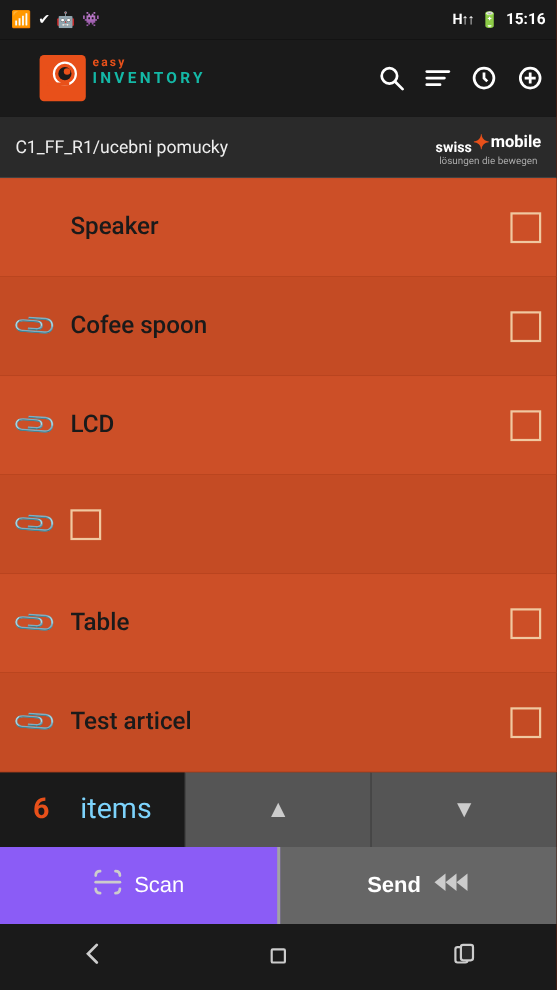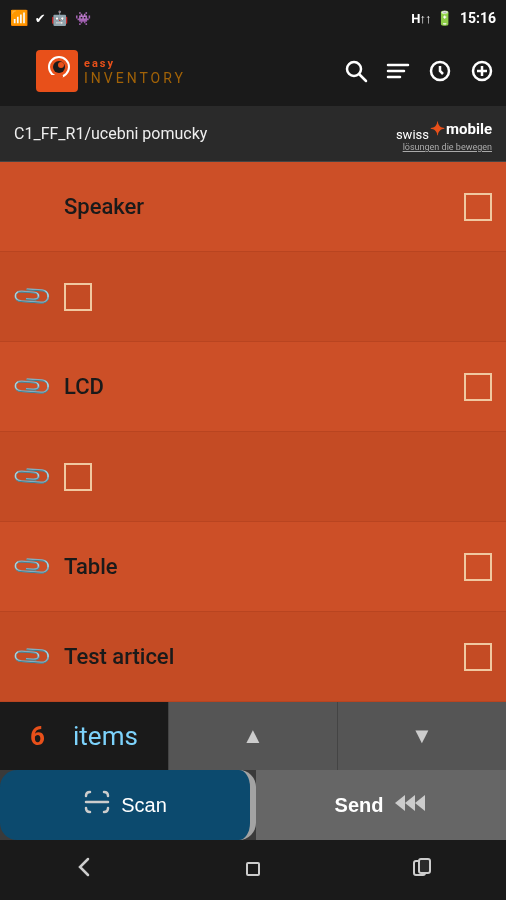--- a/index.html
+++ b/index.html
@@ -45,21 +45,20 @@
       width: 100%;
       height: 70px;
       background: #1a1a1a;
       display: flex;
       align-items: center;
       justify-content: space-between;
       padding: 0 12px;
     }
     .app-logo {
       display: flex;
-      align-items: center;
       gap: 6px;
       padding-left: 24px;
     }
     .logo-icon {
       width: 42px;
       height: 42px;
       background: #e8501a;
       border-radius: 4px;
       display: flex;
       align-items: center;
@@ -216,23 +215,22 @@
       align-items: center;
       justify-content: center;
       gap: 10px;
       cursor: pointer;
       border: none;
       font-size: 20px;
       font-weight: 500;
       color: #fff;
     }
     .action-btn:first-child {
-      background: #0c4a6e;
-      border-right: 6px solid #a3a3a3;
-      border-radius: 17px;
+      background: #8b5cf6;
+      border-right: 3px solid #a3a3a3;
     }
     .action-btn:last-child {
       background: #666;
       font-weight: bold;
     }
 
     .scan-waves {
       font-size: 22px;
       color: #ccc;
     }
@@ -278,21 +276,21 @@
     <div class="logo-icon">
       <svg width="36" height="36" viewBox="0 0 36 36">
         <circle cx="20" cy="14" r="10" fill="#e8501a" stroke="#fff" stroke-width="2"></circle>
         <circle cx="20" cy="14" r="6" fill="#1a1a1a"></circle>
         <circle cx="22" cy="12" r="3" fill="#e8501a"></circle>
         <rect x="4" y="22" width="20" height="3" rx="1" fill="#e8501a"></rect>
       </svg>
     </div>
     <div>
       <div style="color:#e8501a; font-size:11px; letter-spacing:2px; font-weight:bold;">easy</div>
-      <div style="color:#a16207; font-size:14px; letter-spacing:3px; font-weight:normal;">INVENTORY</div>
+      <div style="color:#14b8a6; font-size:14px; letter-spacing:3px; font-weight:bold;">INVENTORY</div>
     </div>
   </div>
   <div class="app-bar-actions">
     <span class="app-bar-btn">
       <svg width="24" height="24" viewBox="0 0 24 24" fill="white">
         <circle cx="10" cy="10" r="7" stroke="white" stroke-width="2.5" fill="none"></circle>
         <line x1="15.5" y1="15.5" x2="22" y2="22" stroke="white" stroke-width="2.5" stroke-linecap="round"></line>
       </svg>
     </span>
     <span class="app-bar-btn">
@@ -316,43 +314,44 @@
       </svg>
     </span>
   </div>
 </div>
 
 <div id="breadcrumb-bar">
   <span class="breadcrumb-text">C1_FF_R1/ucebni pomucky</span>
   <div class="swiss-mobile-logo">
     <div>
       <div style="display:flex; align-items:center; gap:1px;">
-        <span style="color:#fff; font-size:13px; font-weight:normal;margin-top:12px;">swiss</span>
+        <span style="color:#fff; font-size:13px; font-weight:bold;margin-top:12px;">swiss</span>
         <span style="color:#e8501a; font-size:18px; font-weight:bold;">✦</span>
         <span style="color:#fff; font-size:15px; font-weight:bold;">mobile</span>
       </div>
-      <div style="color:#aaa; font-size:9px; text-align:right;text-decoration:underline;">lösungen die bewegen</div>
+      <div style="color:#aaa; font-size:9px; text-align:center;">lösungen die bewegen</div>
     </div>
   </div>
 </div>
 
 <div id="inventory-list">
 
   <div class="list-item" style="background:#cc4f27;">
     <div class="item-attachment-icon" style="opacity:0;">
       <span class="paperclip">📎</span>
     </div>
     <span class="item-name">Speaker</span>
     <div class="item-checkbox"></div>
   </div>
 
   <div class="list-item" style="background:#c44b24;">
     <div class="item-attachment-icon">
       <span class="paperclip">📎</span>
     </div>
+    <span class="item-name">Cofee spoon</span>
     <div class="item-checkbox"></div>
   </div>
 
   <div class="list-item" style="background:#cc4f27;">
     <div class="item-attachment-icon">
       <span class="paperclip">📎</span>
     </div>
     <span class="item-name">LCD</span>
     <div class="item-checkbox"></div>
   </div>

